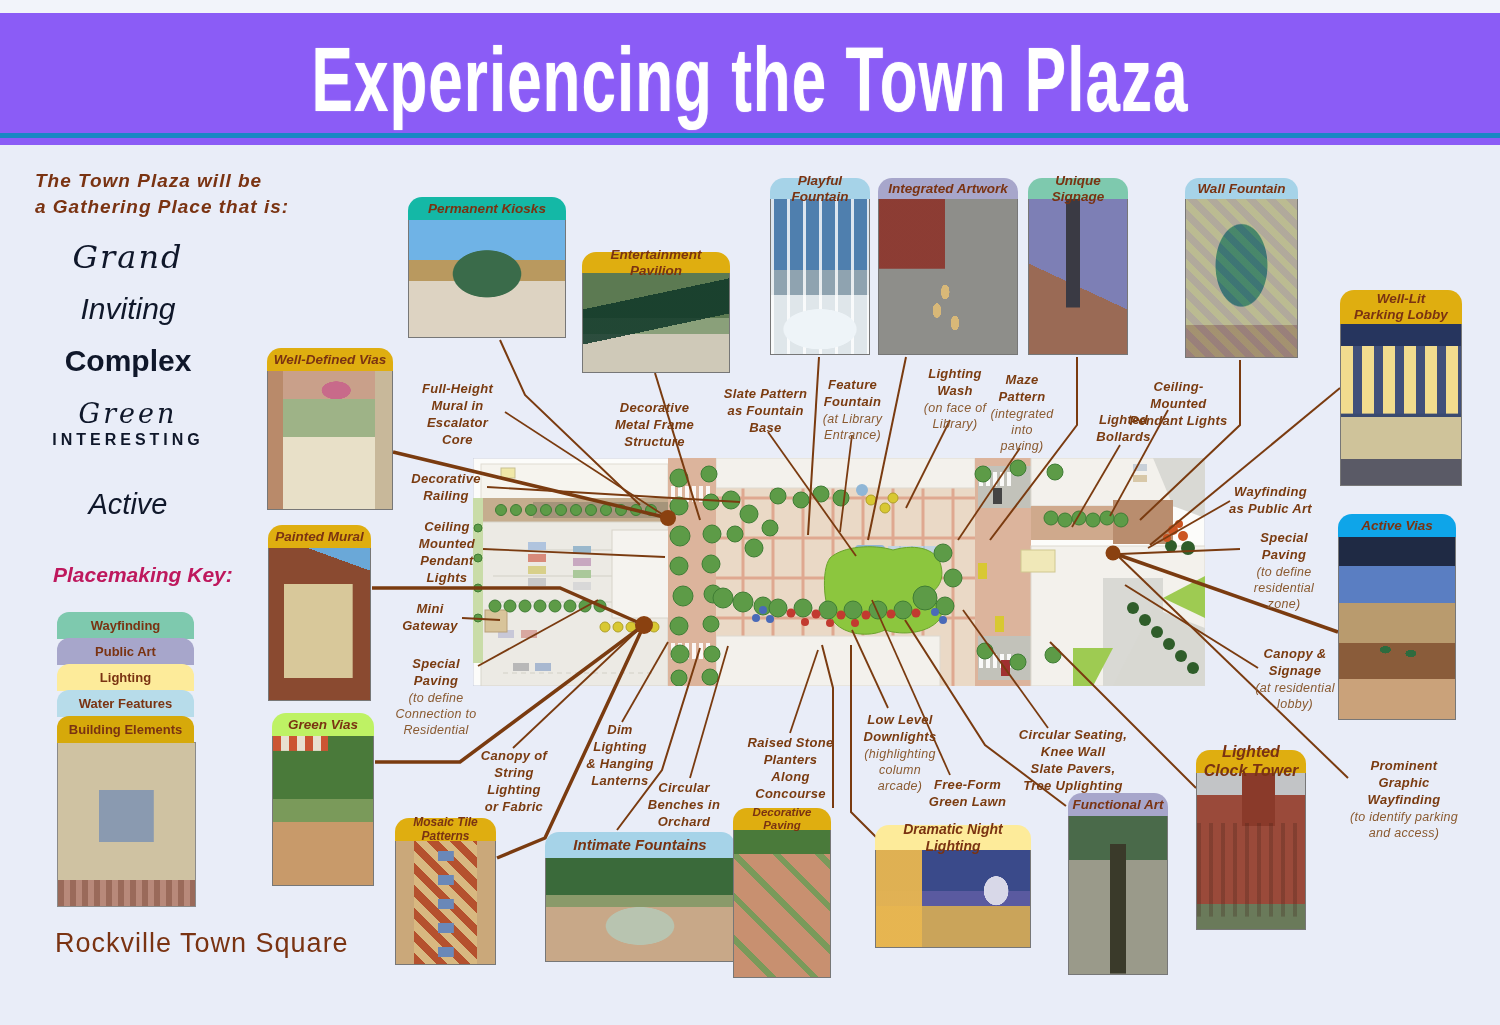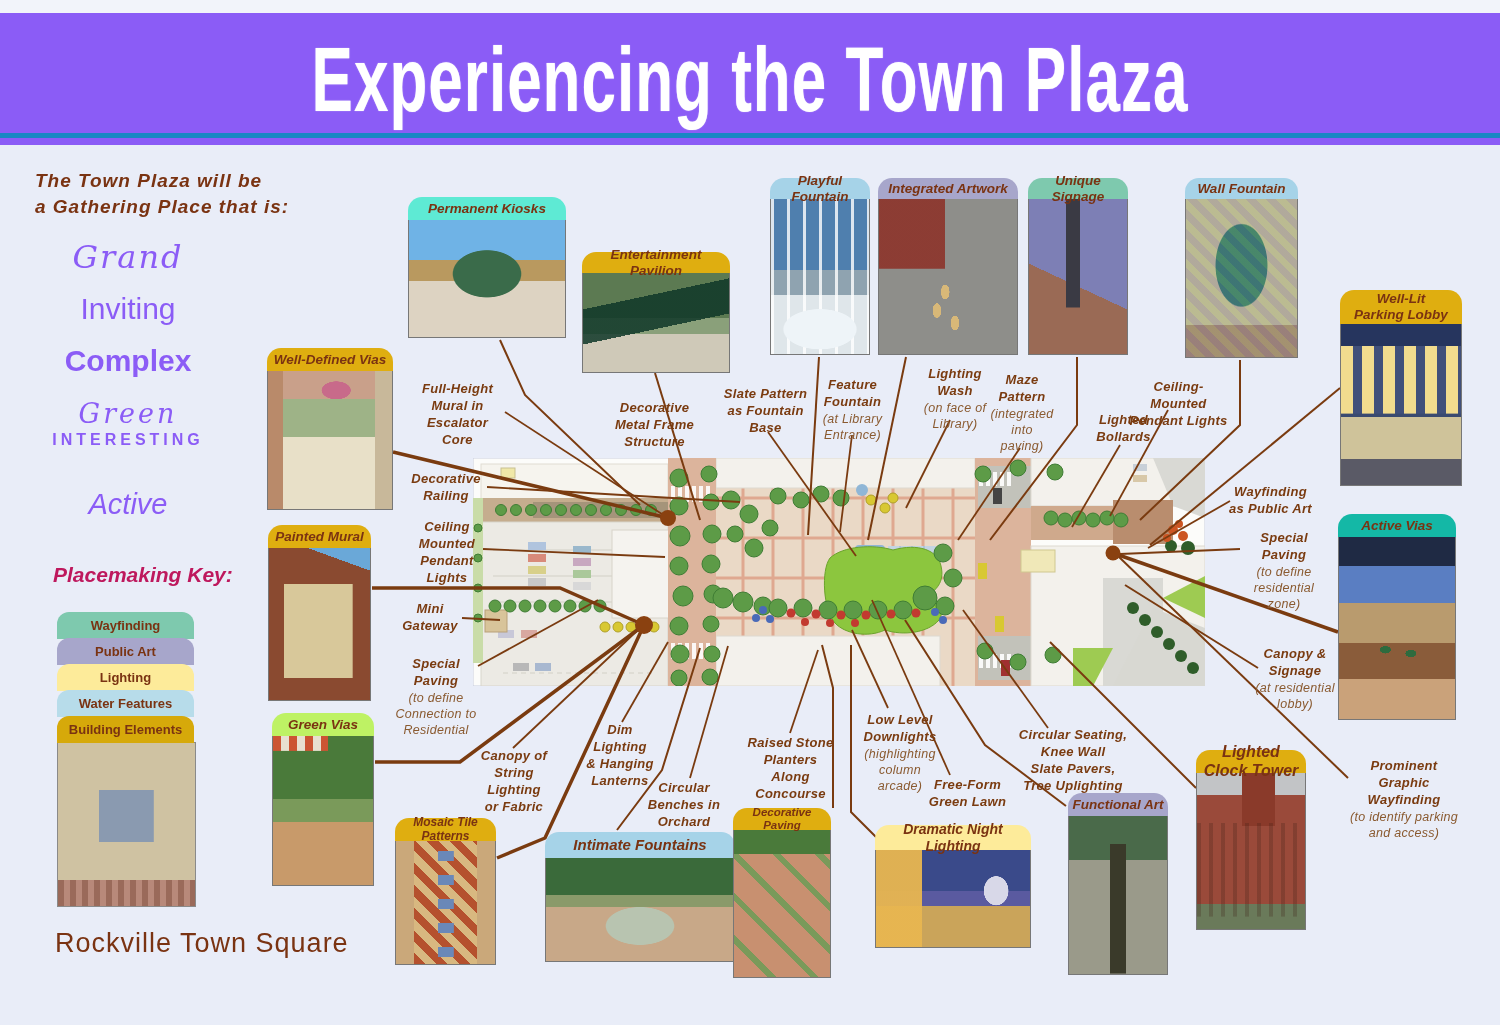--- a/index.html
+++ b/index.html
@@ -15,23 +15,23 @@
     margin:0;color:#ffffff;font-size:62px;font-weight:800;letter-spacing:1px;
     transform:scaleY(1.45);transform-origin:center;
     font-family:"Liberation Sans", sans-serif; white-space:nowrap;
     text-shadow:0 0 1px rgba(255,255,255,.6);
   }
   .rule{position:absolute;left:0;top:133px;width:1500px;height:5px;background:#1887c4;}
 
   .intro{position:absolute;left:35px;top:168px;width:280px;color:#7a3312;
     font-size:19px;font-weight:bold;font-style:italic;letter-spacing:1px;line-height:1.35;}
 
-  .quality{position:absolute;left:28px;width:200px;text-align:center;color:#8b5cf6;}
+  .quality{position:absolute;left:28px;width:200px;text-align:center;color:#0f172a;}
   .q-grand{top:238px;font-family:"DejaVu Serif", serif;font-style:italic;font-size:32px;letter-spacing:2px;}
-  .q-inviting{top:292px;font-size:30px;}
+  .q-inviting{top:292px;font-style:italic;font-size:30px;}
   .q-complex{top:344px;font-weight:bold;font-size:30px;}
   .q-green{top:398px;font-family:"DejaVu Serif", serif;font-style:italic;font-size:27px;letter-spacing:3px;}
   .q-interesting{top:431px;font-size:16px;letter-spacing:4px;text-transform:uppercase;font-weight:600;}
   .q-active{top:488px;font-style:italic;font-size:29px;}
 
   .keytitle{position:absolute;left:53px;top:563px;color:#be185d;font-size:21px;font-weight:bold;font-style:italic;}
   .keyitem{position:absolute;left:57px;width:137px;height:27px;border-radius:12px 12px 0 0;
     display:flex;align-items:center;justify-content:center;
     color:#7a3312;font-size:13px;font-weight:bold;}
   .keyphoto{position:absolute;left:57px;top:742px;width:137px;height:163px;border:1px solid #8a8a8a;
@@ -455,21 +455,21 @@
   </g>
   <g fill="#8a4110">
     <circle cx="668" cy="518" r="8"></circle>
     <circle cx="644" cy="625" r="9"></circle>
     <circle cx="1113" cy="553" r="7.5"></circle>
   </g>
 </svg>
 
 <div class="cards">
   <div class="card" style="left:408px;top:197px;width:158px">
-    <div class="hdr" style="height: 23px; background-color: #5eead4;">Permanent Kiosks</div>
+    <div class="hdr" style="height: 23px; background-color: #14b8a6;">Permanent Kiosks</div>
     <div class="photo ph ph-kiosks" style="height:118px"></div>
   </div>
   <div class="card" style="left:582px;top:252px;width:148px">
     <div class="hdr" style="height: 21px; background-color: rgb(223, 174, 16);">Entertainment Pavilion</div>
     <div class="photo ph ph-pavilion" style="height:100px"></div>
   </div>
   <div class="card" style="left:770px;top:178px;width:100px">
     <div class="hdr" style="height: 21px; background-color: rgb(166, 211, 232);">Playful Fountain</div>
     <div class="photo ph ph-playful" style="height:156px"></div>
   </div>
@@ -484,21 +484,21 @@
   <div class="card" style="left:1185px;top:178px;width:113px">
     <div class="hdr" style="height: 21px; background-color: rgb(166, 211, 232);">Wall Fountain</div>
     <div class="photo ph ph-wallfountain" style="height:159px"></div>
   </div>
   <div class="card" style="left:1340px;top:290px;width:122px">
     <div class="hdr" style="height: 34px; background-color: rgb(223, 174, 16);">Well-Lit
 Parking Lobby</div>
     <div class="photo ph ph-welllit" style="height:162px"></div>
   </div>
   <div class="card" style="left:1338px;top:514px;width:118px">
-    <div class="hdr" style="height: 23px; background-color: #14b8a6;">Active Vias</div>
+    <div class="hdr" style="height: 23px; background-color: #0ea5e9;">Active Vias</div>
     <div class="photo ph ph-activevias" style="height:183px"></div>
   </div>
   <div class="card" style="left:267px;top:348px;width:126px">
     <div class="hdr" style="height: 23px; background-color: rgb(223, 174, 16);">Well-Defined Vias</div>
     <div class="photo ph ph-welldefined" style="height:139px"></div>
   </div>
   <div class="card" style="left:268px;top:525px;width:103px">
     <div class="hdr" style="height: 23px; background-color: rgb(223, 174, 16);">Painted Mural</div>
     <div class="photo ph ph-mural" style="height:153px"></div>
   </div>

